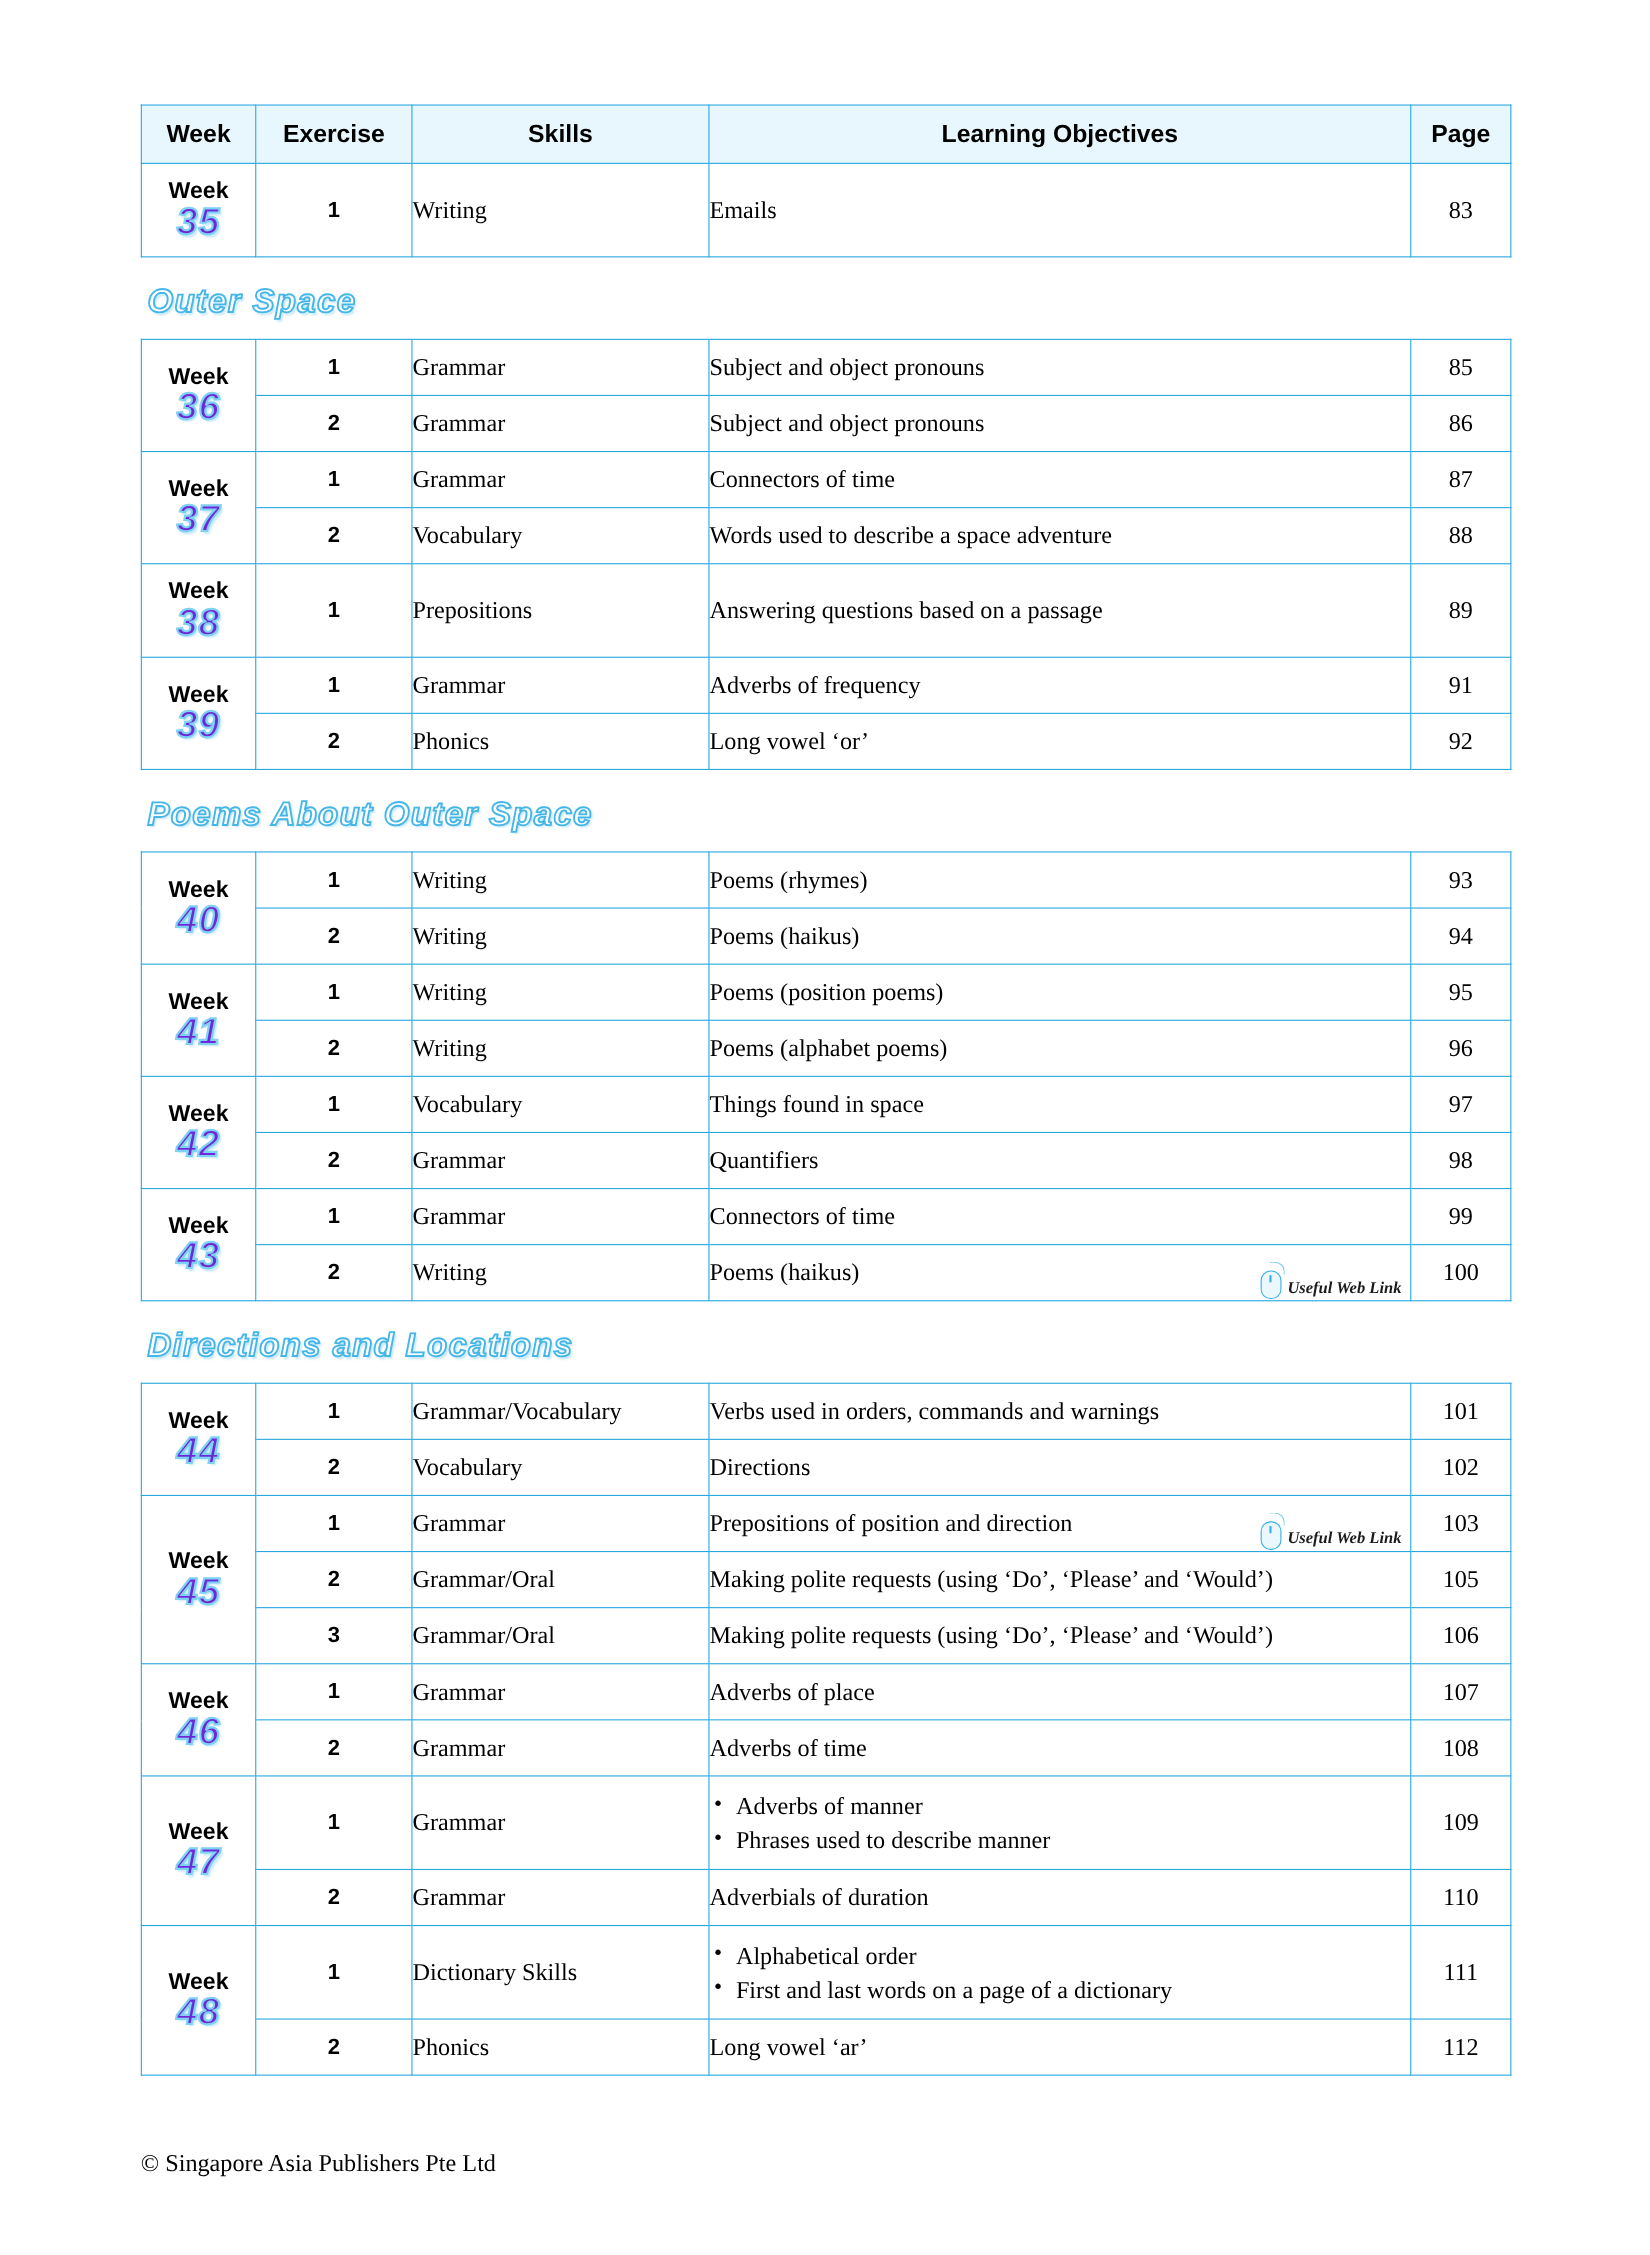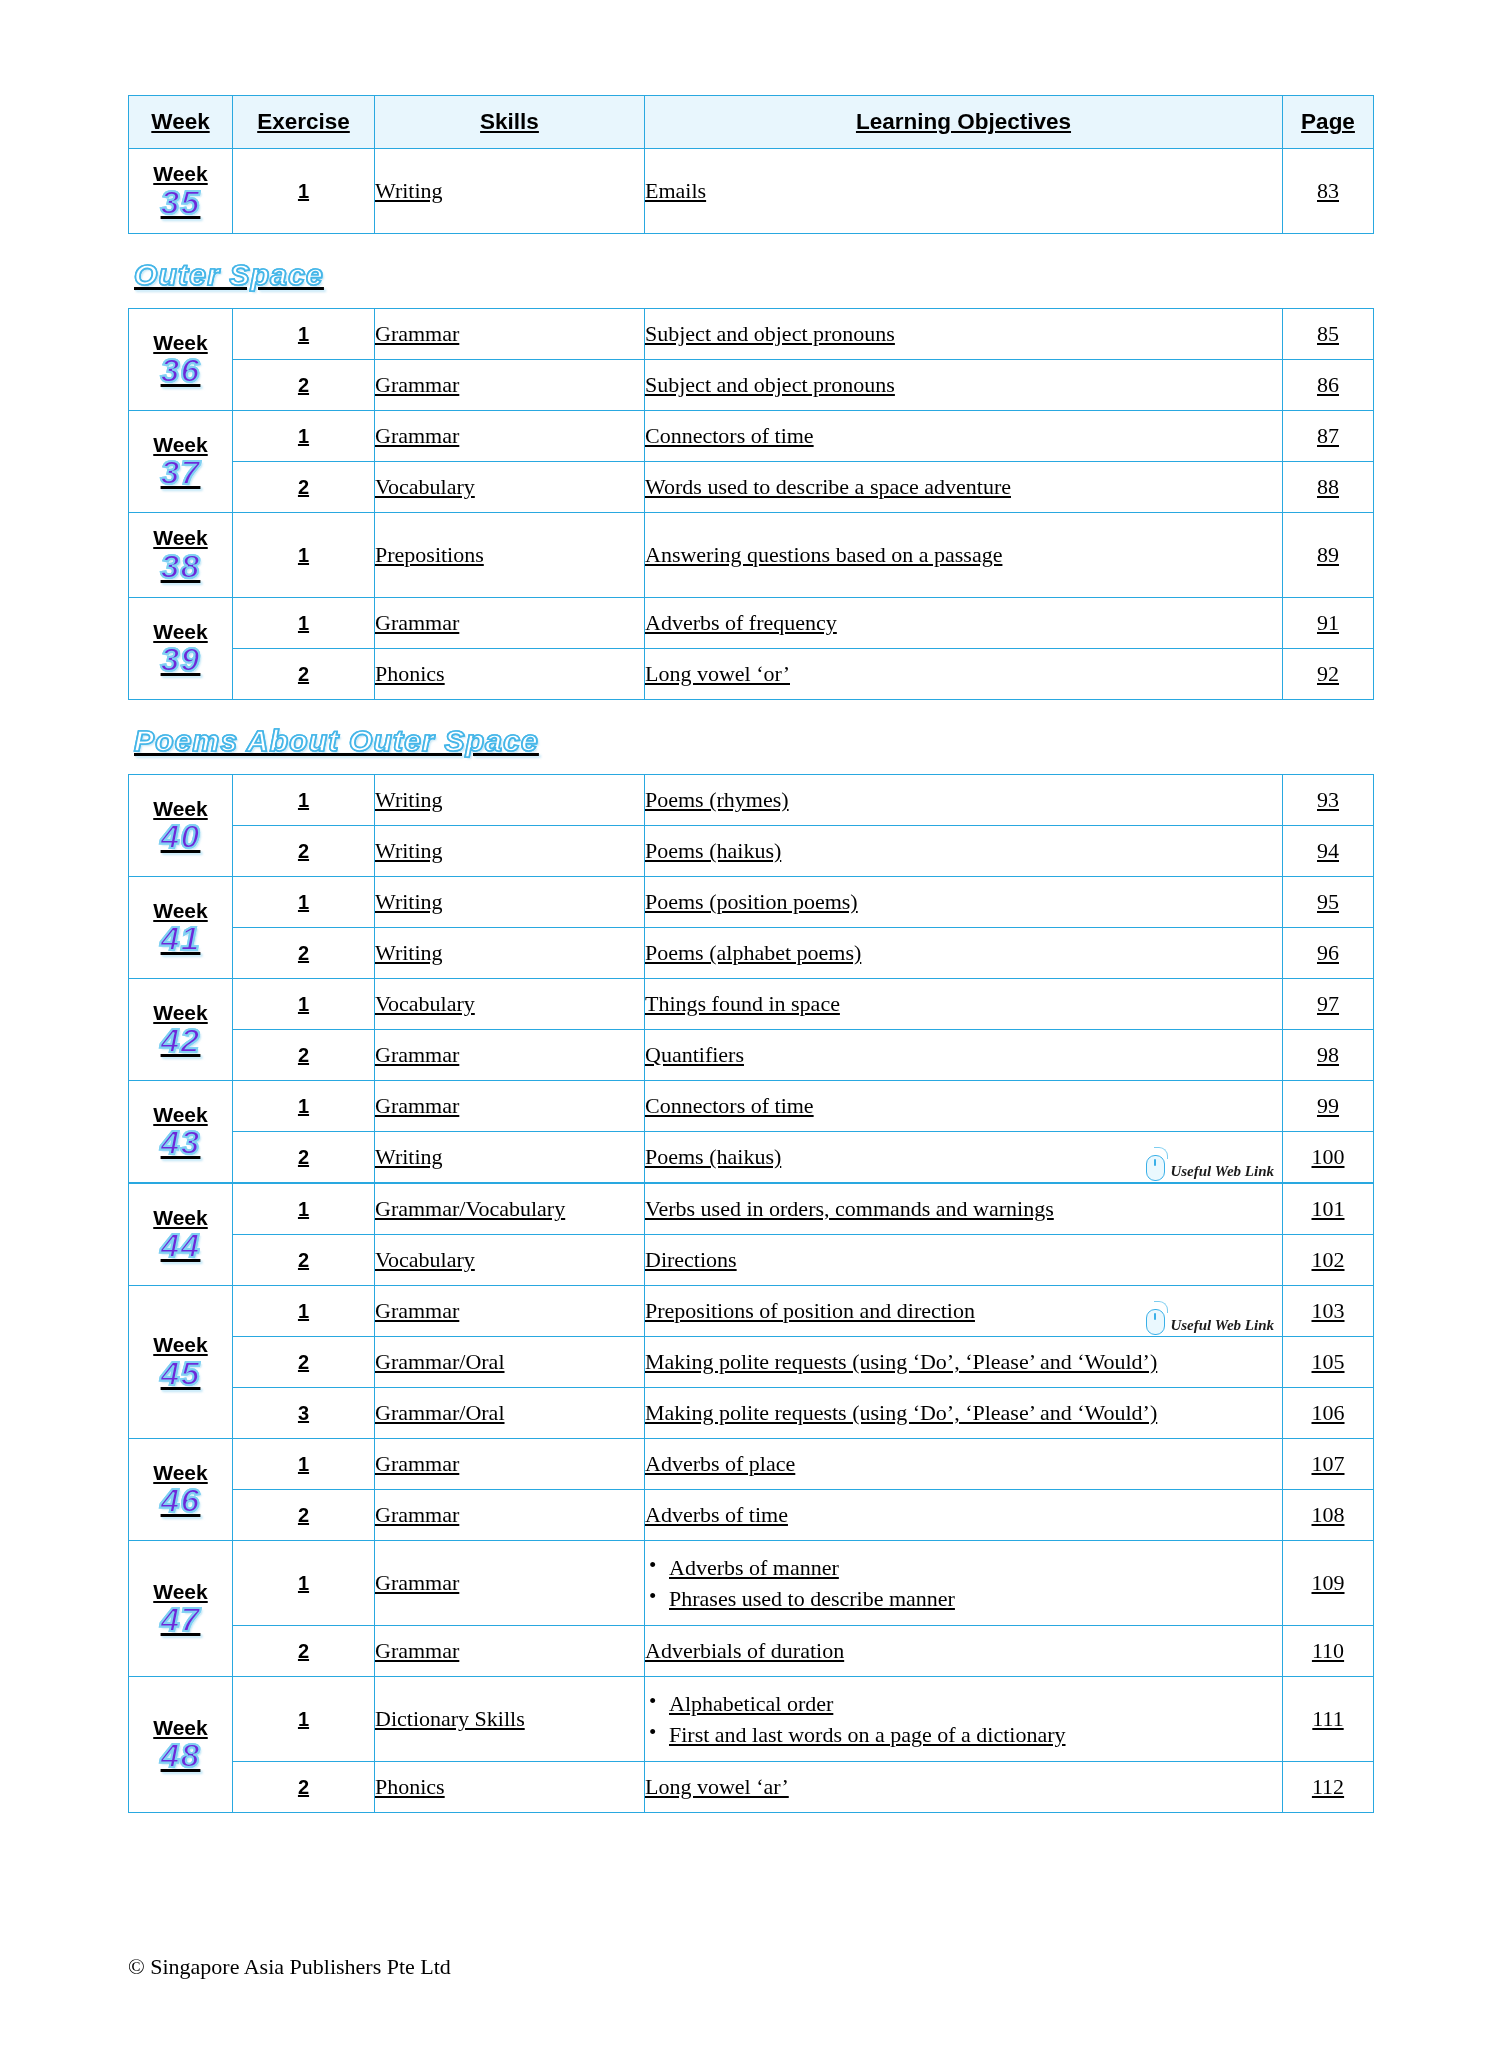--- a/index.html
+++ b/index.html
@@ -13,21 +13,20 @@
     font-family: "Liberation Serif", serif;
     color: #000;
     position: relative;
   }
   .page {
     width: 1500px;
     height: 2050px;
     box-sizing: border-box;
     padding: 95px 128px 0 128px;
     position: relative;
-    text-decoration: underline;
   }
 
   
   table.sched {
     border-collapse: collapse;
     width: 1245px;
     table-layout: fixed;
     margin: 0;
   }
   table.sched td, table.sched th {
@@ -397,20 +396,21 @@
                 <span class="wheel"></span>
             </span>
             <span class="lbl">Useful Web Link</span>
           </span>
         </td>
         <td class="pg">100</td>
       </tr>
     </tbody>
   </table>
 
+  <div class="section-title">Directions and Locations</div>
 
   <table class="sched">
     <colgroup>
       <col class="c-week">
         <col class="c-ex">
         <col class="c-skill">
         <col class="c-obj">
         <col class="c-page">
     </colgroup>
     <tbody>

